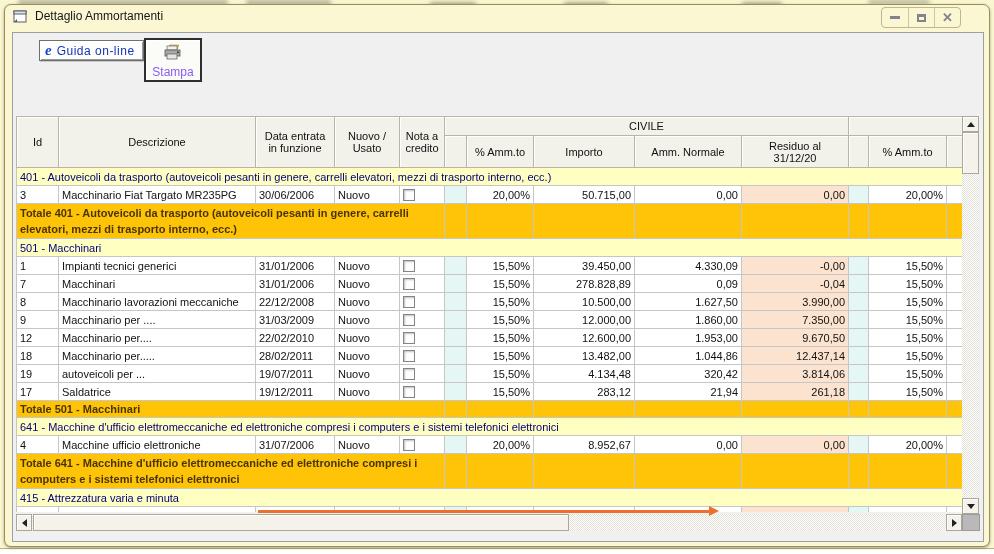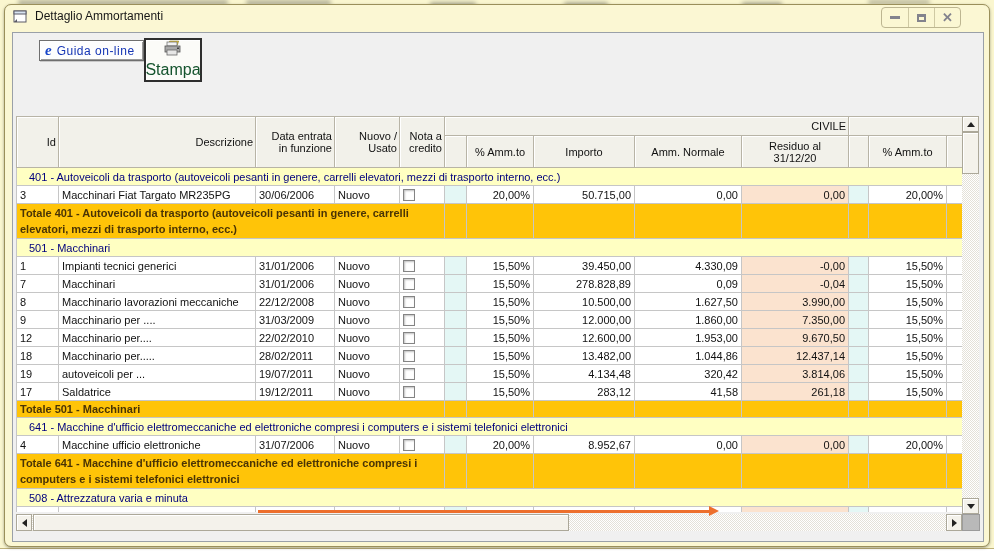--- a/index.html
+++ b/index.html
@@ -46,38 +46,38 @@
   }
   .ie-e { color:#1846c8; font-weight:bold; font-style:italic; font-size:15px; font-family:"Liberation Serif",serif; line-height:1; }
   .guida-label { color:#1434b4; font-weight:normal; font-size:12px; letter-spacing:.5px; }
   .btn-stampa {
     position:absolute; left:131px; top:5px; width:58px; height:44px;
     background:#fbfbf8; border:2px solid #2e2e2e;
     box-shadow: inset 1px 1px 0 #ffffff;
     display:flex; flex-direction:column; align-items:center; justify-content:flex-end;
     padding-bottom:1px; cursor:pointer;
   }
-  .stampa-label { font-size:16px; color:#14532d; }
+  .stampa-label { font-size:12px; color:#8b5cf6; }
 
   
   .grid { position:absolute; left:3px; top:83px; }
   table { border-collapse:collapse; table-layout:fixed; width:946px; font-size:11px; color:#111; }
   th, td { border:1px solid #c6c6c6; padding:0 3px; overflow:hidden; white-space:nowrap; }
   thead th {
     background:#F2F1EA; border:1px solid #b8b4a6; font-weight:normal;
     box-shadow: inset 1px 1px 0 #ffffff;
     white-space:pre-line; line-height:12px; text-align:center; padding:1px 2px;
   }
-  tr.hband th { height:19px;text-align:right; }
+  tr.hband th { height:19px; }
   tr.hlabel th { height:32px; }
   tr.data td { height:18px; background:#ffffff; }
   td.l { text-align:left; } td.c { text-align:left; } td.r { text-align:right; }
   tr.data td.c-n1, tr.data td.c-n2, tr.partial td.c-n1, tr.partial td.c-n2 { background:#E4F7F5; }
   tr.data td.c-res, tr.partial td.c-res { background:#FBE3CF; }
-  tr.group td { background:#FFFFC2; color:#00007E; height:18px; padding-left:12px; }
+  tr.group td { background:#FFFFC2; color:#00007E; height:18px; padding-left:3px; }
   tr.total td { background:#FFC408; color:#4a3405; font-weight:bold; height:16px; }
   tr.total td.lbl { white-space:normal; line-height:16px; padding-left:3px;margin-left:40px; }
   tr.total.two td { height:35px; }
   tr.partial td { height:5px; padding:0; background:#fff; border-bottom:none; }
   .cb {
     display:inline-block; width:12px; height:12px; background:#fff;
     border:1px solid #848484; box-shadow: inset 1px 1px 2px rgba(0,0,0,.25);
     vertical-align:middle;
   }
 
@@ -205,21 +205,21 @@
             <th>% Amm.to</th>
             <th></th>
           </tr>
         </thead>
         <tbody id="grid-body">
             <tr class="group">
               <td class="l" colspan="13">401 - Autoveicoli da trasporto (autoveicoli pesanti in genere, carrelli elevatori, mezzi di trasporto interno, ecc.)</td>
             </tr>
             <tr class="data">
               <td class="c-id l">3</td>
-              <td class="c-desc l">Macchinari Fiat Targato MR235PG</td>
+              <td class="c-desc l">Macchinario Fiat Targato MR235PG</td>
               <td class="c-date c">30/06/2006</td>
               <td class="c-state c">Nuovo</td>
               <td class="c-nota c"><span class="cb"></span></td>
               <td class="c-n1"></td>
               <td class="c-pct r">20,00%</td>
               <td class="c-imp r">50.715,00</td>
               <td class="c-amm r">0,00</td>
               <td class="c-res r">0,00</td>
               <td class="c-n2"></td>
               <td class="c-pct2 r">20,00%</td>
@@ -346,21 +346,21 @@
             </tr>
             <tr class="data">
               <td class="c-id l">17</td>
               <td class="c-desc l">Saldatrice</td>
               <td class="c-date c">19/12/2011</td>
               <td class="c-state c">Nuovo</td>
               <td class="c-nota c"><span class="cb"></span></td>
               <td class="c-n1"></td>
               <td class="c-pct r">15,50%</td>
               <td class="c-imp r">283,12</td>
-              <td class="c-amm r">41,58</td>
+              <td class="c-amm r">21,94</td>
               <td class="c-res r">261,18</td>
               <td class="c-n2"></td>
               <td class="c-pct2 r">15,50%</td>
               <td class="c-sl"></td>
             </tr>
             <tr class="total">
               <td class="lbl l" colspan="5">Totale 501 - Macchinari</td>
               <td class="c-n1"></td>
               <td class="c-pct r"></td>
               <td class="c-imp r"></td>
@@ -393,21 +393,21 @@
               <td class="c-n1"></td>
               <td class="c-pct r"></td>
               <td class="c-imp r"></td>
               <td class="c-amm r"></td>
               <td class="c-res r"></td>
               <td class="c-n2"></td>
               <td class="c-pct2 r"></td>
               <td class="c-sl"></td>
             </tr>
             <tr class="group">
-              <td class="l" colspan="13">508 - Attrezzatura varia e minuta</td>
+              <td class="l" colspan="13">415 - Attrezzatura varia e minuta</td>
             </tr>
             <tr class="partial">
               <td class="c-id l"></td>
               <td class="c-desc l"></td>
               <td class="c-date c"></td>
               <td class="c-state c"></td>
               <td class="c-nota c"></td>
               <td class="c-n1"></td>
               <td class="c-pct r"></td>
               <td class="c-imp r"></td>

